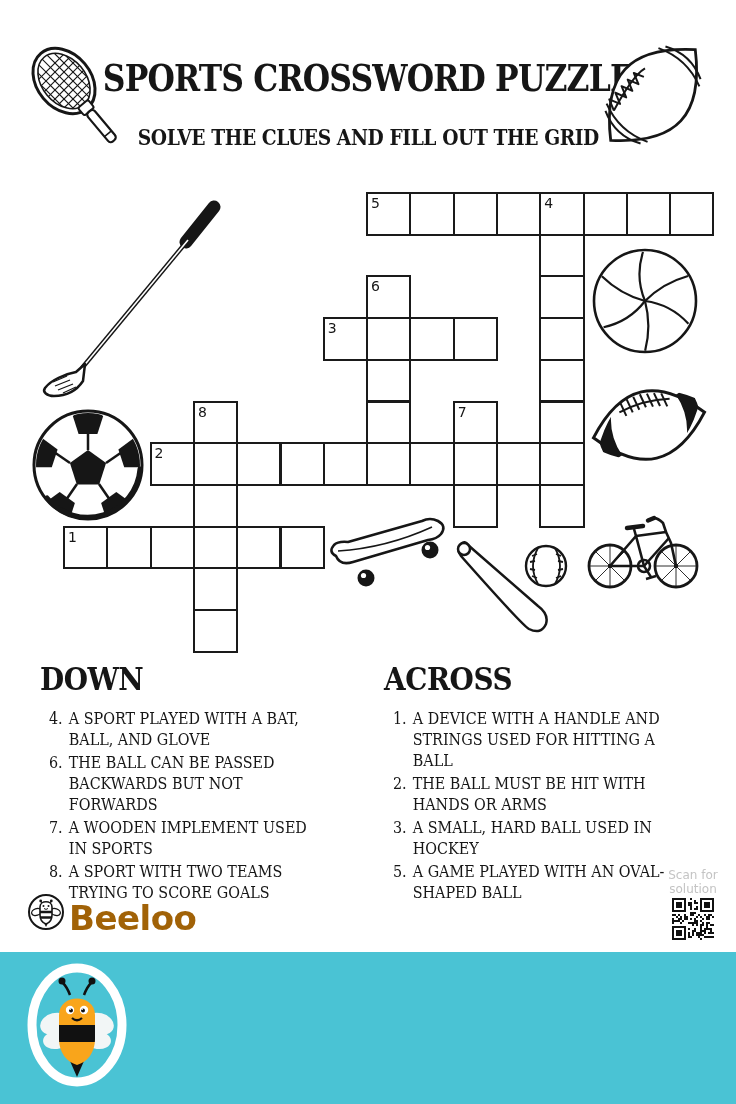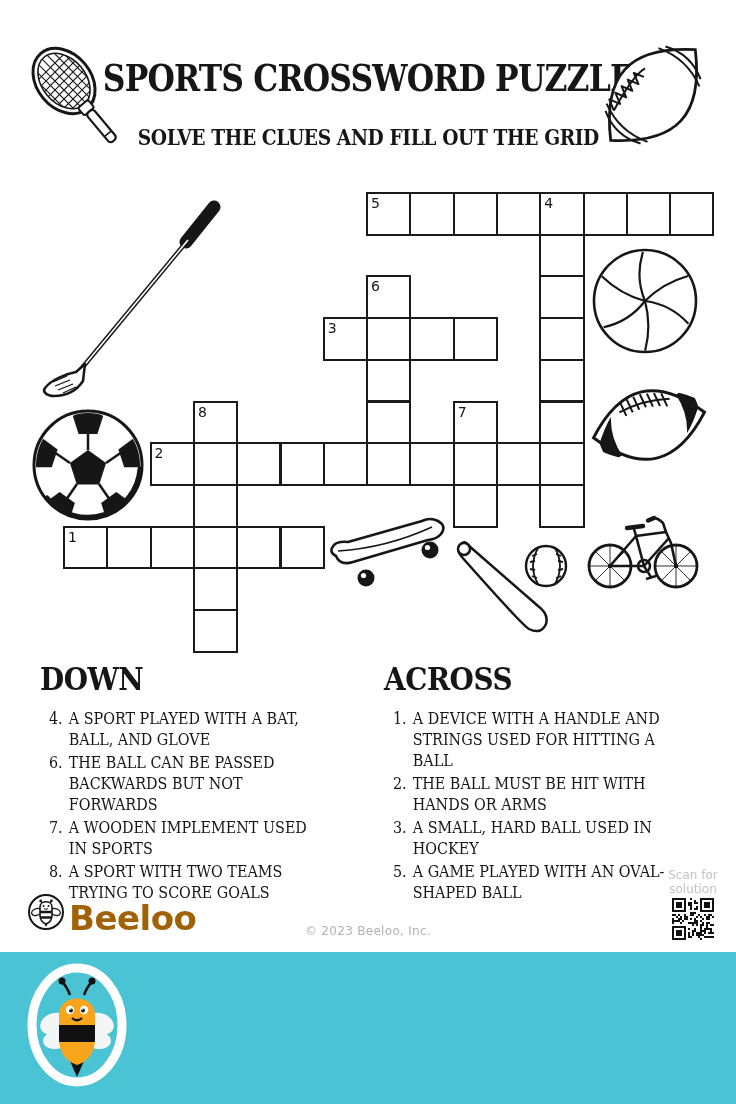--- a/index.html
+++ b/index.html
@@ -364,21 +364,20 @@
     <g clip-path="url(#mbee)" stroke="#161616" stroke-width="2.6">
       <line x1="12" y1="19" x2="26" y2="19"></line>
         <line x1="12" y1="24.5" x2="26" y2="24.5"></line>
     </g>
     <circle cx="16.5" cy="13" r="1" fill="#161616"></circle>
       <circle cx="21.5" cy="13" r="1" fill="#161616"></circle>
     <path d="M 17,15.5 Q 19,17.3 21,15.5" fill="none" stroke="#161616" stroke-width="1"></path>
   </svg>
   <span class="wordmark">Beeloo</span>
 
-  <div class="copyright">© 2023 Beeloo, Inc.</div>
 
   <div class="qr-block">
     <span class="qr-caption">Scan for solution</span>
     <svg id="qr" width="42" height="42" viewBox="0 0 42 42">
         <rect x="0" y="0" width="14" height="14" fill="#111"></rect>
         <rect x="2" y="2" width="10" height="10" fill="#fff"></rect>
         <rect x="4" y="4" width="6" height="6" fill="#111"></rect>
         <rect x="28" y="0" width="14" height="14" fill="#111"></rect>
         <rect x="30" y="2" width="10" height="10" fill="#fff"></rect>
         <rect x="32" y="4" width="6" height="6" fill="#111"></rect>

